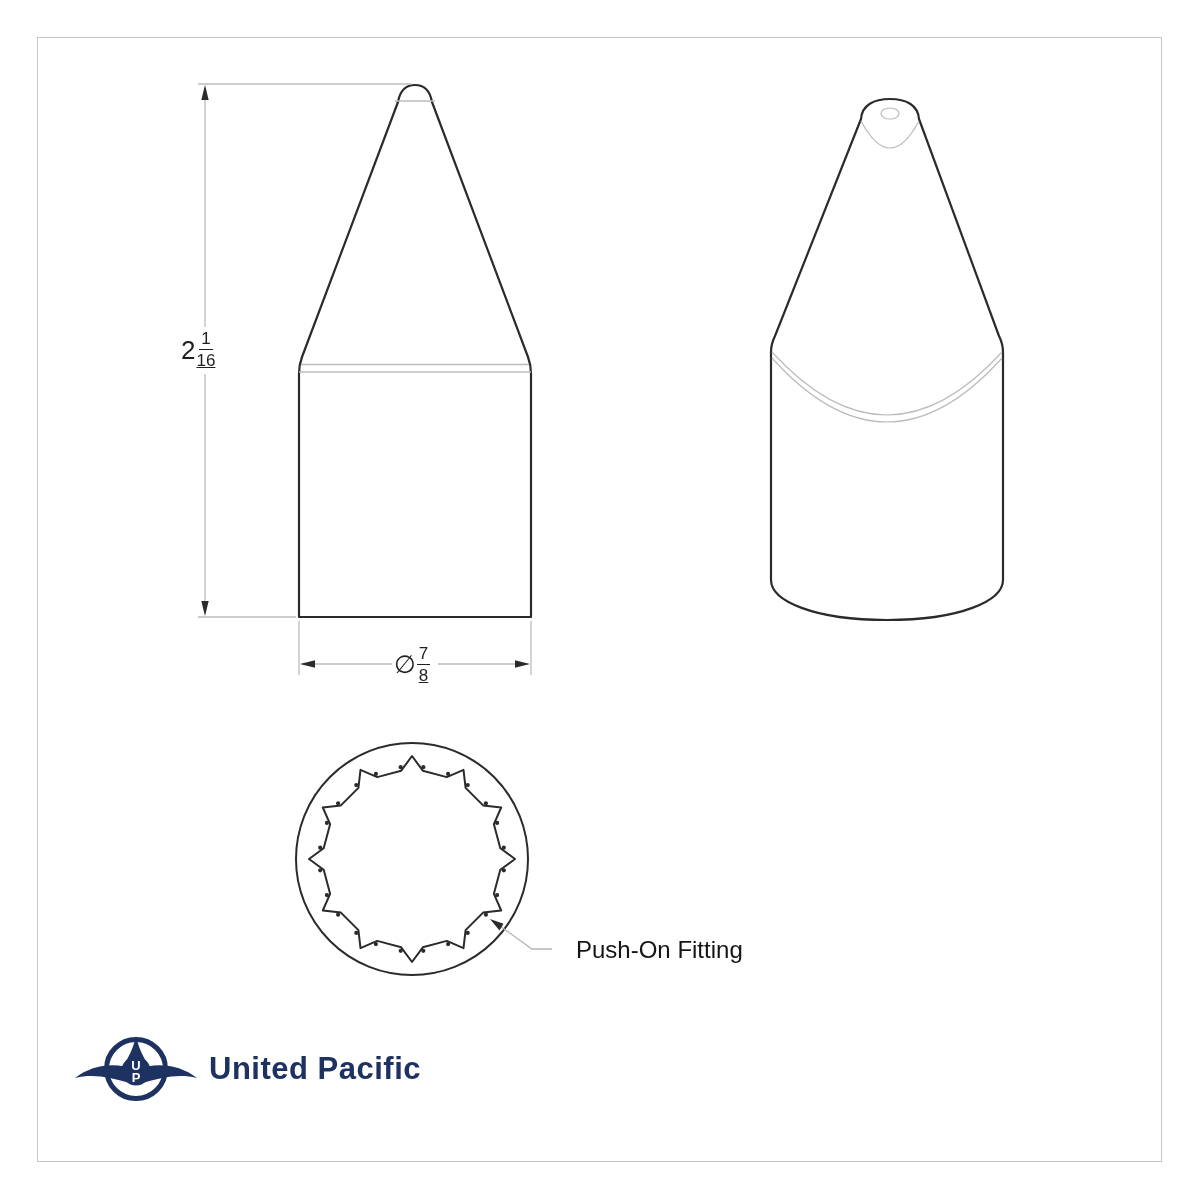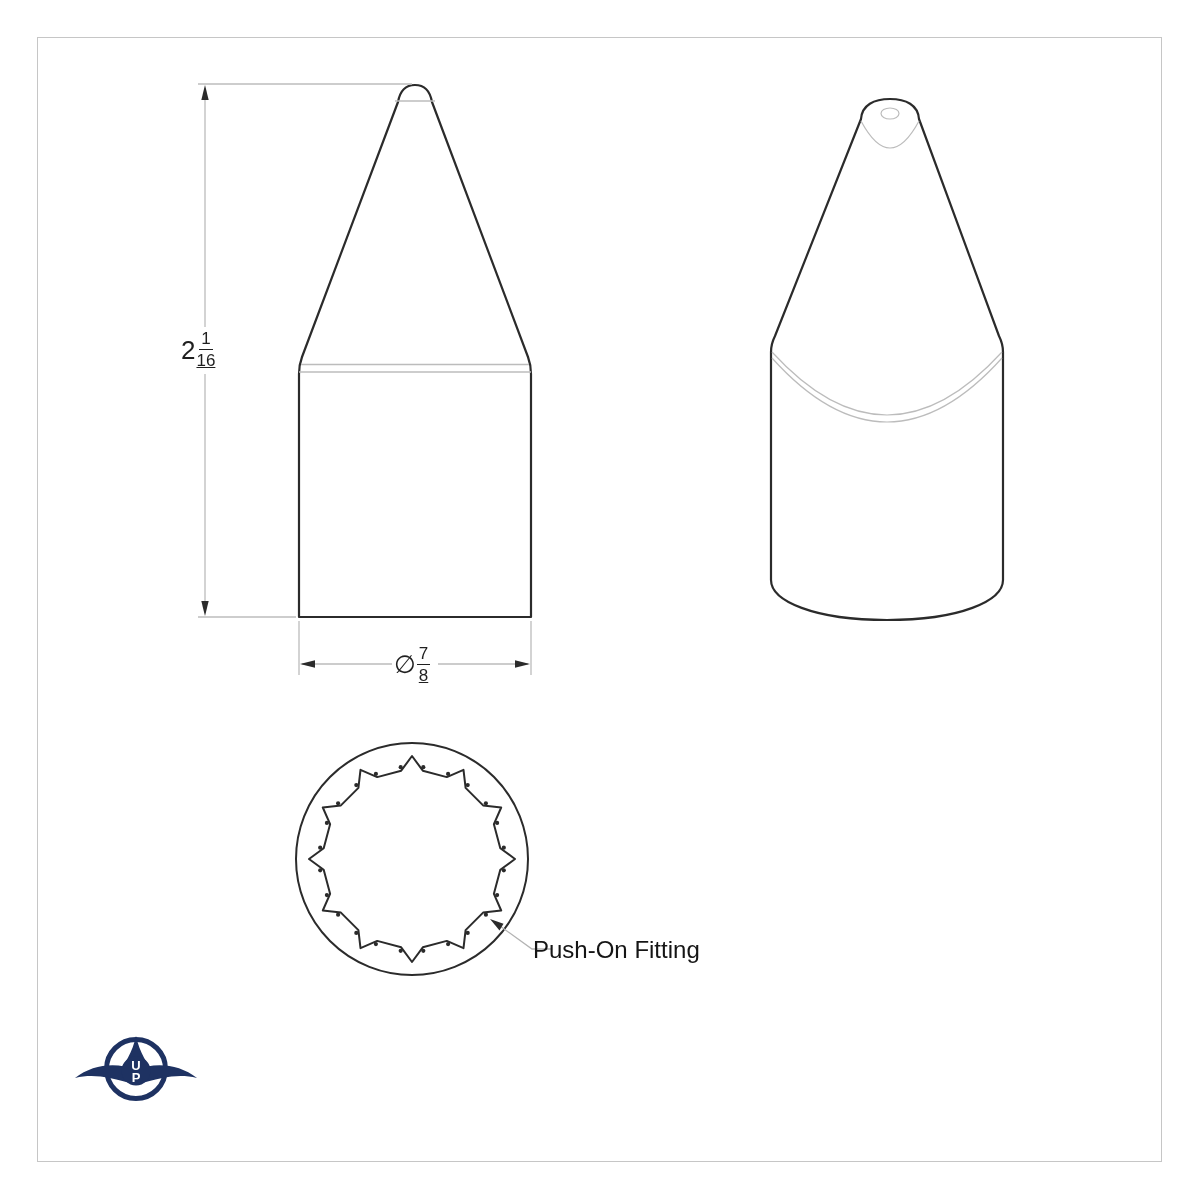--- a/index.html
+++ b/index.html
@@ -16,21 +16,21 @@
   .dim-label{
     position:absolute;display:flex;align-items:center;gap:1px;
     color:#1f1f1f;line-height:1;
   }
   .dim-whole{font-size:26px;}
   .dia-symbol{font-size:25px;font-family:"Liberation Sans","DejaVu Sans",sans-serif;}
   .frac{display:inline-flex;flex-direction:column;align-items:center;font-size:17px;line-height:1;}
   .frac .num{border-bottom:1.8px solid #1f1f1f;padding:0 2px 2px 2px;}
   .frac .den{padding-top:2px;text-decoration:underline;}
   .callout-text{
-    position:absolute;left:533px;top:936px;font-size:24px;color:#151515;
+    position:absolute;left:576px;top:936px;font-size:24px;color:#151515;
   }
   
   .brand-text{
     position:absolute;left:209px;top:1051px;font-size:31px;font-weight:700;
     color:#1e3262;letter-spacing:.5px;
   }
   .copyright{
     position:absolute;left:66px;top:1105px;font-size:21px;color:#20243a;
   }
   .logo-emblem{position:absolute;left:75px;top:1031px;}
@@ -151,15 +151,16 @@
       <circle cx="61" cy="38" r="29.5" fill="none" stroke="#1e3262" stroke-width="5"></circle>
       <path d="M 61 5 C 57.5 21 50 34 39 45 L 83 45 C 72 34 64.5 21 61 5 Z"></path>
       <path d="M 61 39 C 42 31 18 33 0 47 C 17 43 32 45 61 54 Z"></path>
       <path d="M 61 39 C 80 31 104 33 122 47 C 105 43 90 45 61 54 Z"></path>
       <circle cx="61" cy="40" r="14.5"></circle>
       <text x="61" y="39" text-anchor="middle" fill="#ffffff" font-size="13" font-weight="bold" font-family="Liberation Sans, sans-serif">U</text>
       <text x="61" y="51" text-anchor="middle" fill="#ffffff" font-size="13" font-weight="bold" font-family="Liberation Sans, sans-serif">P</text>
     </g>
   </svg>
 
+  <div class="brand-text">United Pacific</div>
 
 
 </div>
 
 </body></html>

